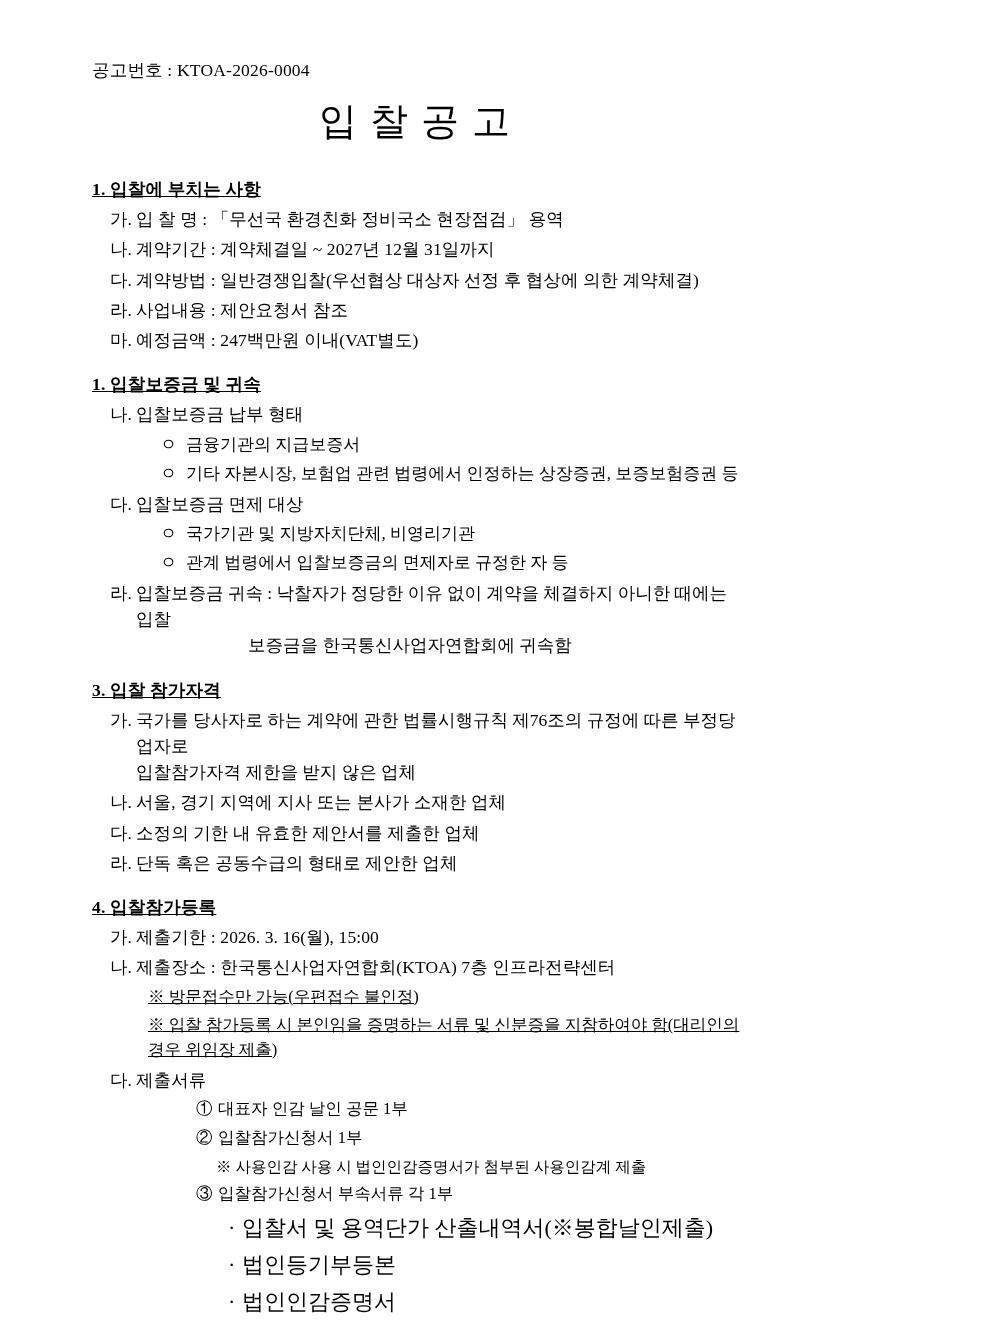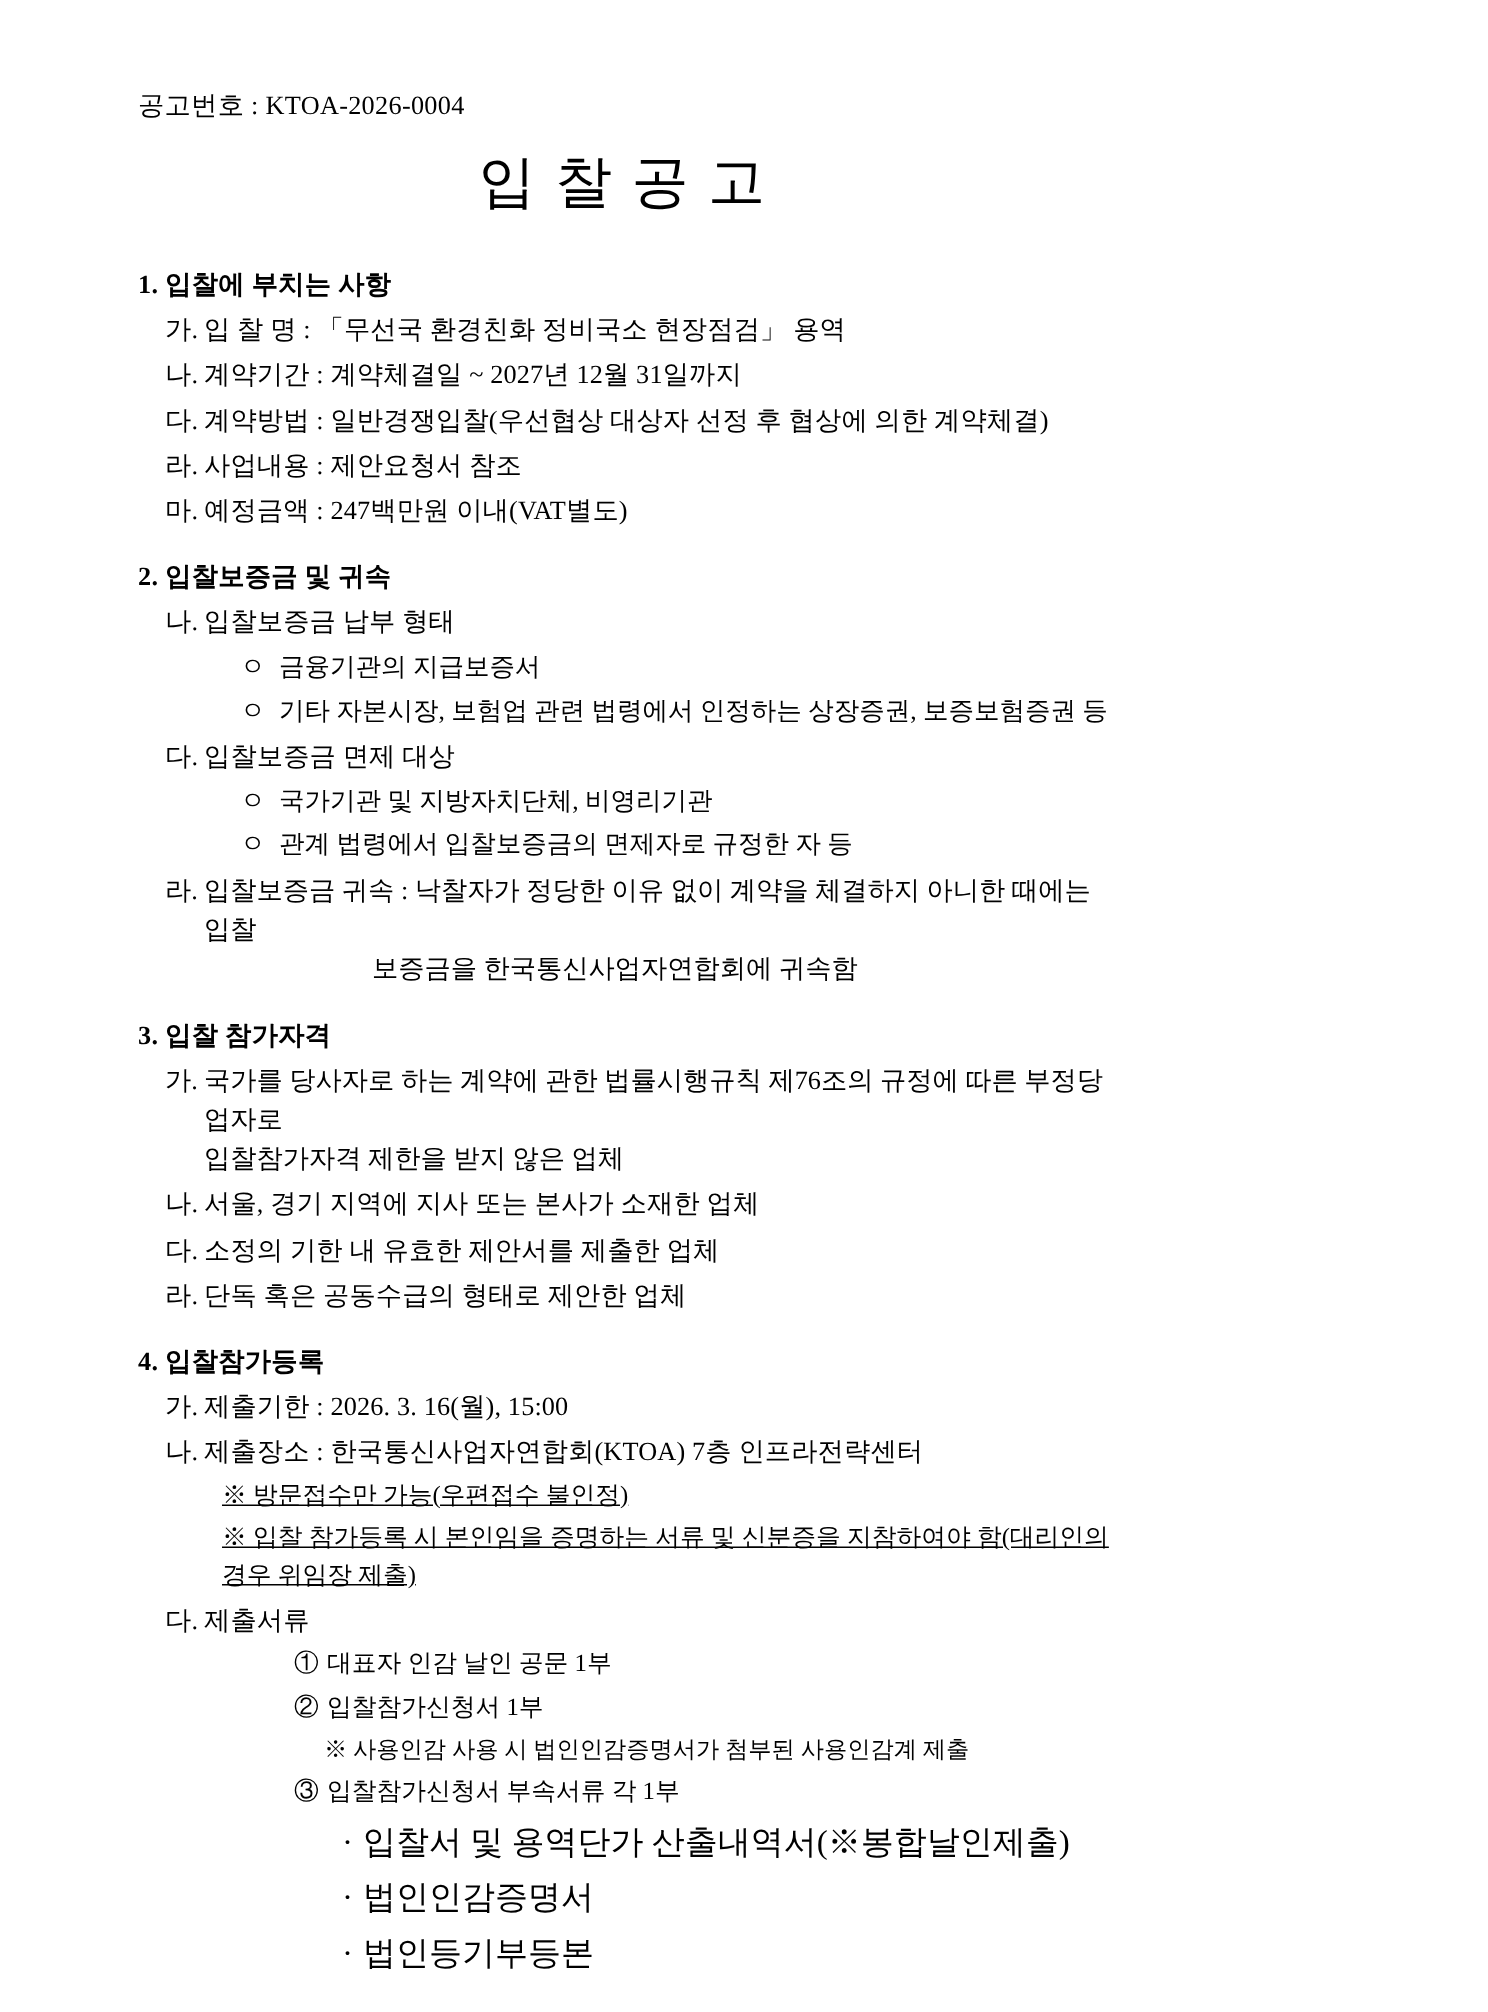--- a/index.html
+++ b/index.html
@@ -35,20 +35,21 @@
     padding-left: 10px;
   }
   .section {
     margin-bottom: 19px;
   }
   .section-head {
     font-size: 17.5px;
     font-weight: bold;
     margin: 0 0 5px 4px;
     letter-spacing: 0.2px;
+    text-decoration: underline;
   }
   .lvl1 {
     font-size: 17.5px;
     margin: 0 0 4px 0;
     padding-left: 22px;
     letter-spacing: 0.1px;
     line-height: 1.5;
   }
   .lvl1 .marker {
     display: inline-block;
@@ -127,21 +128,21 @@
   <div class="section">
     <div class="section-head">1. 입찰에 부치는 사항</div>
     <div class="lvl1"><span class="marker">가.</span><span>입 찰 명 : 「무선국 환경친화 정비국소 현장점검」 용역</span></div>
     <div class="lvl1"><span class="marker">나.</span><span>계약기간 : 계약체결일 ~ 2027년 12월 31일까지</span></div>
     <div class="lvl1"><span class="marker">다.</span><span>계약방법 : 일반경쟁입찰(우선협상 대상자 선정 후 협상에 의한 계약체결)</span></div>
     <div class="lvl1"><span class="marker">라.</span><span>사업내용 : 제안요청서 참조</span></div>
     <div class="lvl1"><span class="marker">마.</span><span>예정금액 : 247백만원 이내(VAT별도)</span></div>
   </div>
 
   <div class="section">
-    <div class="section-head">2. 입찰보증금 및 귀속</div>
+    <div class="section-head">1. 입찰보증금 및 귀속</div>
     <div class="lvl1"><span class="marker">나.</span><span>입찰보증금 납부 형태</span></div>
     <div class="lvl2"><span class="marker">ㅇ</span><span>금융기관의 지급보증서</span></div>
     <div class="lvl2"><span class="marker">ㅇ</span><span>기타 자본시장, 보험업 관련 법령에서 인정하는 상장증권, 보증보험증권 등</span></div>
     <div class="lvl1"><span class="marker">다.</span><span>입찰보증금 면제 대상</span></div>
     <div class="lvl2"><span class="marker">ㅇ</span><span>국가기관 및 지방자치단체, 비영리기관</span></div>
     <div class="lvl2"><span class="marker">ㅇ</span><span>관계 법령에서 입찰보증금의 면제자로 규정한 자 등</span></div>
     <div class="lvl1-wrap">
       <span class="marker">라.</span>
       <span class="body">
         <span>입찰보증금 귀속 : 낙찰자가 정당한 이유 없이 계약을 체결하지 아니한 때에는 입찰</span>
@@ -169,17 +170,17 @@
     <div class="lvl1"><span class="marker">가.</span><span>제출기한 : 2026. 3. 16(월), 15:00</span></div>
     <div class="lvl1"><span class="marker">나.</span><span>제출장소 : 한국통신사업자연합회(KTOA) 7층 인프라전략센터</span></div>
     <div class="lvl2-note">※ 방문접수만 가능(우편접수 불인정)</div>
     <div class="lvl2-note">※ 입찰 참가등록 시 본인임을 증명하는 서류 및 신분증을 지참하여야 함(대리인의 경우 위임장 제출)</div>
     <div class="lvl1"><span class="marker">다.</span><span>제출서류</span></div>
     <div class="lvl3"><span class="marker">①</span><span>대표자 인감 날인 공문 1부</span></div>
     <div class="lvl3"><span class="marker">②</span><span>입찰참가신청서 1부</span></div>
     <div class="lvl3-note">※ 사용인감 사용 시 법인인감증명서가 첨부된 사용인감계 제출</div>
     <div class="lvl3"><span class="marker">③</span><span>입찰참가신청서 부속서류 각 1부</span></div>
     <div class="lvl4"><span class="marker">·</span><span>입찰서 및 용역단가 산출내역서(※봉합날인제출)</span></div>
+    <div class="lvl4"><span class="marker">·</span><span>법인등기부등본</span></div>
     <div class="lvl4"><span class="marker">·</span><span>법인인감증명서</span></div>
-    <div class="lvl4"><span class="marker">·</span><span>법인등기부등본</span></div>
   </div>
 
 </div>
 
 </body></html>

